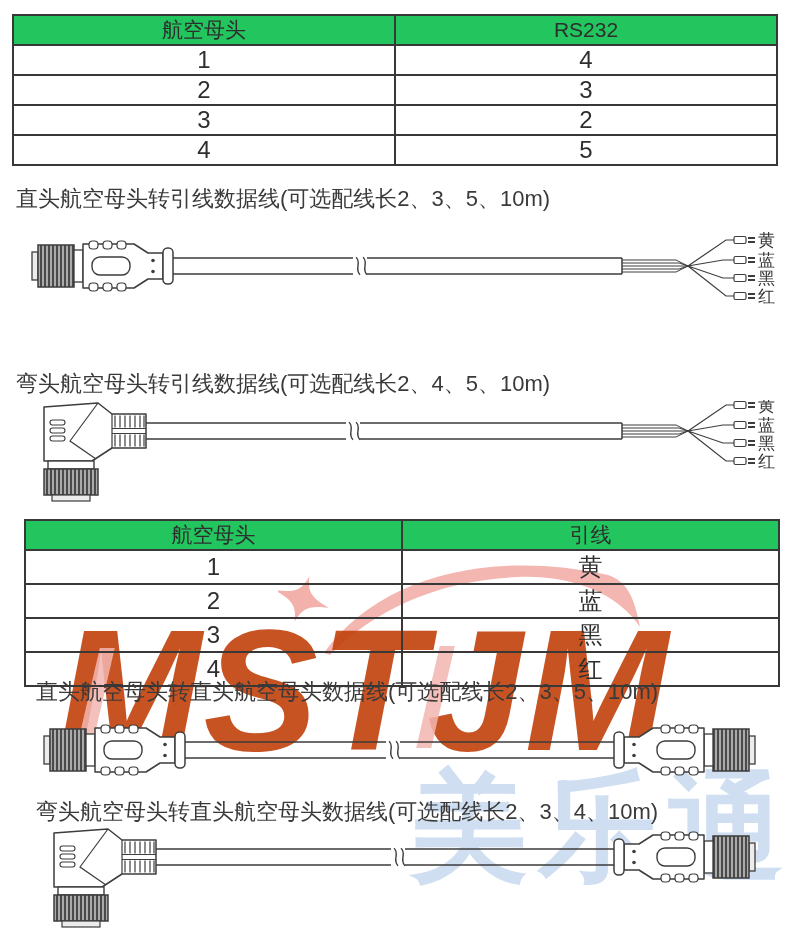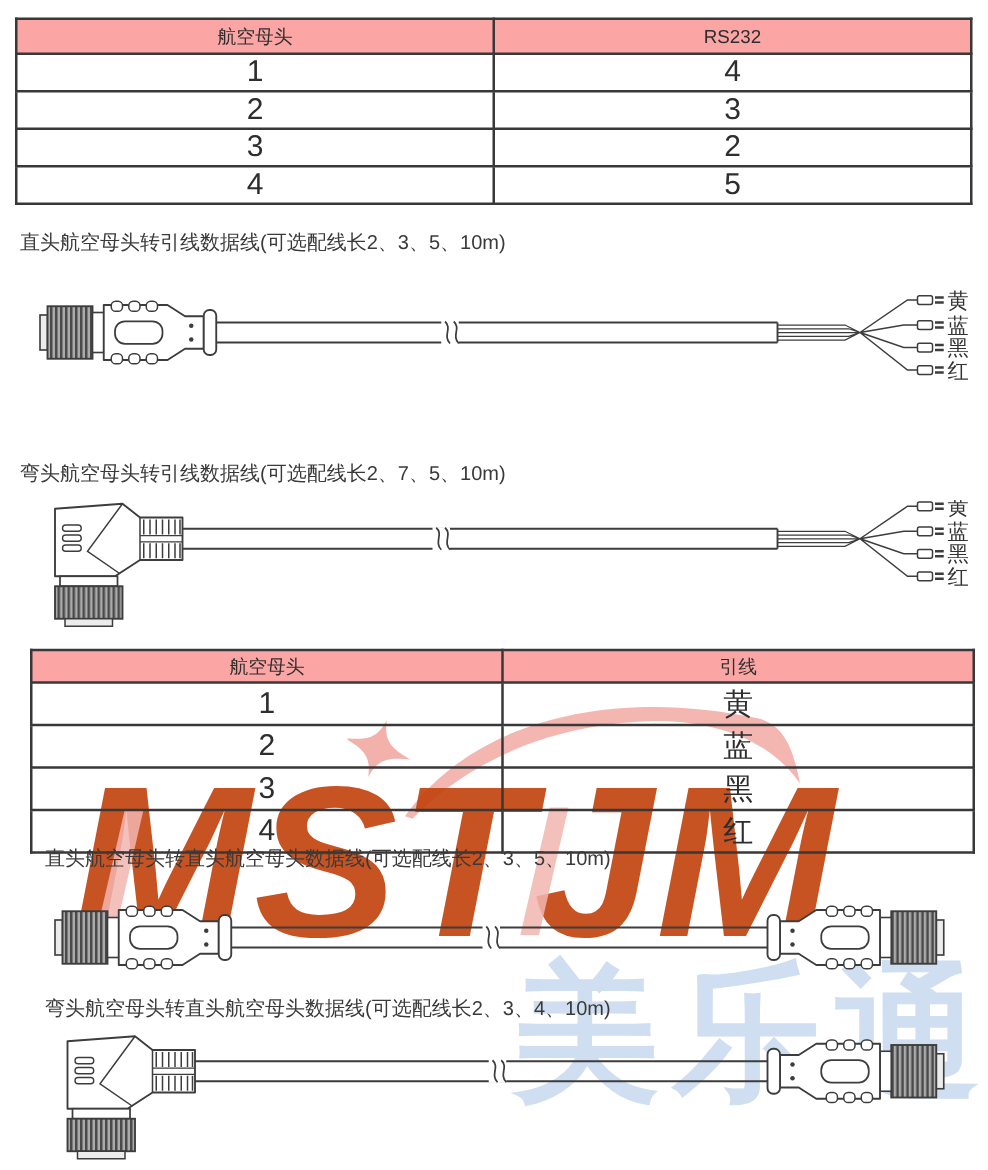--- a/index.html
+++ b/index.html
@@ -19,31 +19,31 @@
     letter-spacing:10px;color:#cadcf0;white-space:nowrap;opacity:.9;
   }
   .wm-stripe{width:15px;height:102px;background:#f2b5af;transform:skewX(-13deg);opacity:.85}
   .wm-swoosh{left:278px;top:535px}
   
   .tbl{position:absolute;z-index:1;border-collapse:collapse;table-layout:fixed;background:transparent}
   .tbl th,.tbl td{
     border:2px solid #383838;text-align:center;vertical-align:middle;
     font-weight:400;color:#2e2e2e;padding:0;
   }
-  .tbl thead th{background:#fca5a5;font-size:15px}
+  .tbl thead th{background:#22c55e;font-size:21px}
   .tbl td{font-size:24px}
   #t1{left:12px;top:14px;width:766px}
   #t1 th{height:28px}
   #t1 td{height:26px}
   #t2{left:24px;top:519px;width:756px}
   #t2 th{height:26px}
   #t2 td{height:25px}
   
   .sec-title{
-    position:absolute;z-index:1;font-size:16px;font-weight:400;color:#3a3a3a;
+    position:absolute;z-index:1;font-size:22px;font-weight:400;color:#3a3a3a;
     white-space:nowrap;line-height:1.25;
   }
   #st1{left:16px;top:185px}
   #st2{left:16px;top:370px}
   #st3{left:36px;top:678px}
   #st4{left:36px;top:798px}
   
   .diag{position:absolute;z-index:1;left:0}
   #dA{top:222px}
   #dB{top:400px}
@@ -170,21 +170,21 @@
     <use href="#break" x="357" y="44"></use>
     <g transform="translate(622,44)">
         <use href="#pigtail"></use>
       </g>
     <text class="wlabel" x="758" y="24">黄</text>
     <text class="wlabel" x="758" y="44">蓝</text>
     <text class="wlabel" x="758" y="62">黑</text>
     <text class="wlabel" x="758" y="80">红</text>
   </svg>
 
-  <div class="sec-title" id="st2">弯头航空母头转引线数据线(可选配线长2、7、5、10m)</div>
+  <div class="sec-title" id="st2">弯头航空母头转引线数据线(可选配线长2、4、5、10m)</div>
 
   <svg class="diag" id="dB" width="790" height="110" viewBox="0 0 790 110">
     <g transform="translate(34,31)">
         <use href="#conn-elbow"></use>
       </g>
     <path d="M146,23 H622 M146,39 H622" stroke="#3d3d3d" stroke-width="1.5" fill="none"></path>
     <use href="#break" x="350" y="31"></use>
     <g transform="translate(622,31)">
         <use href="#pigtail"></use>
       </g>

